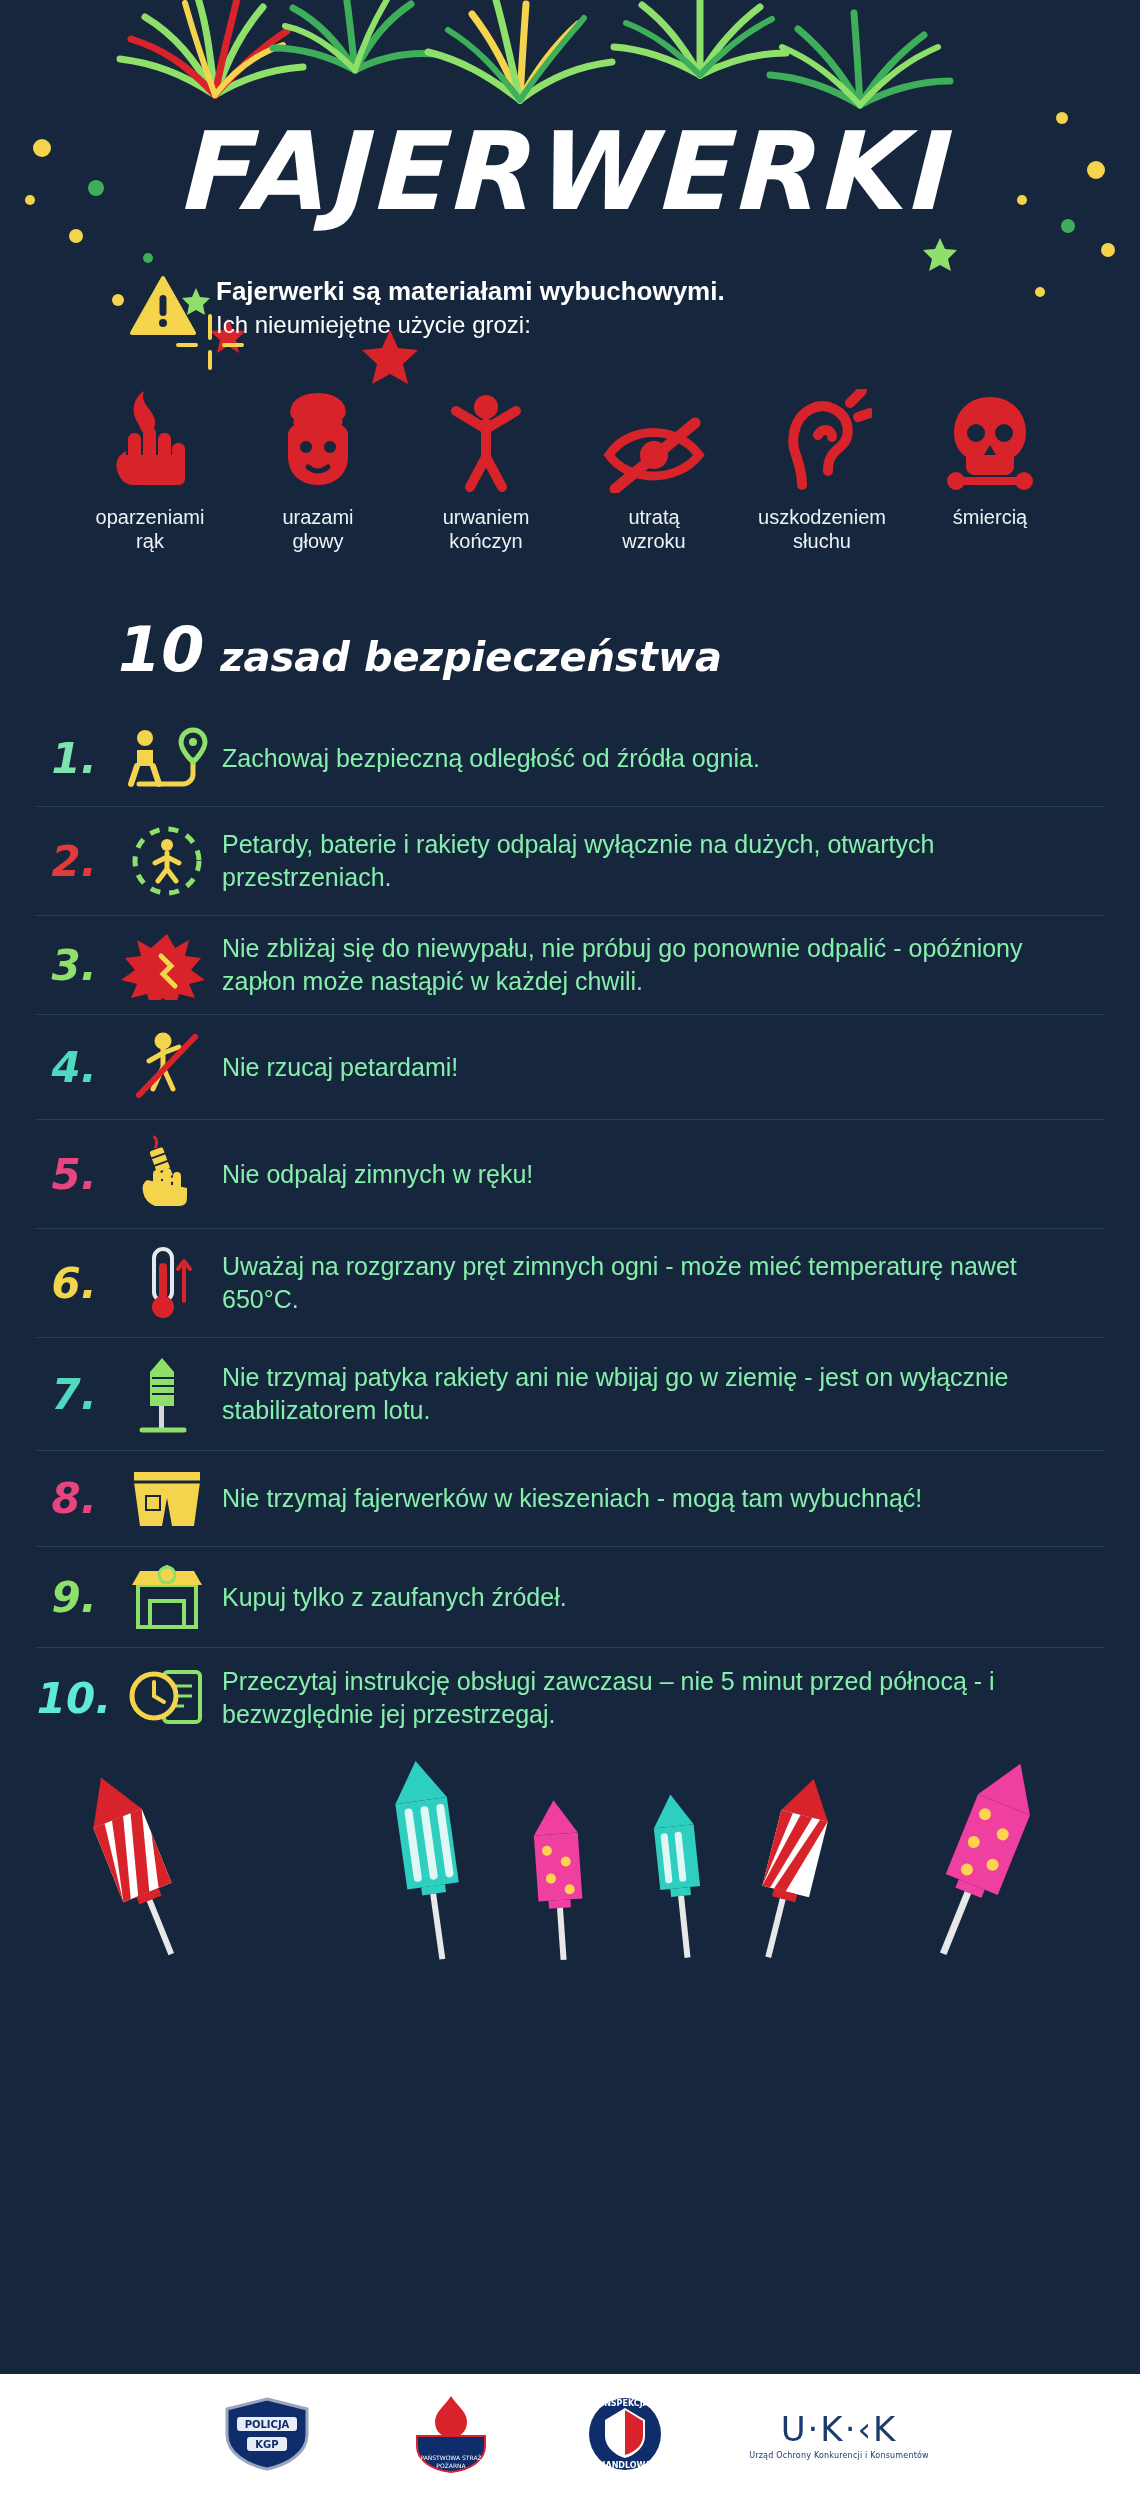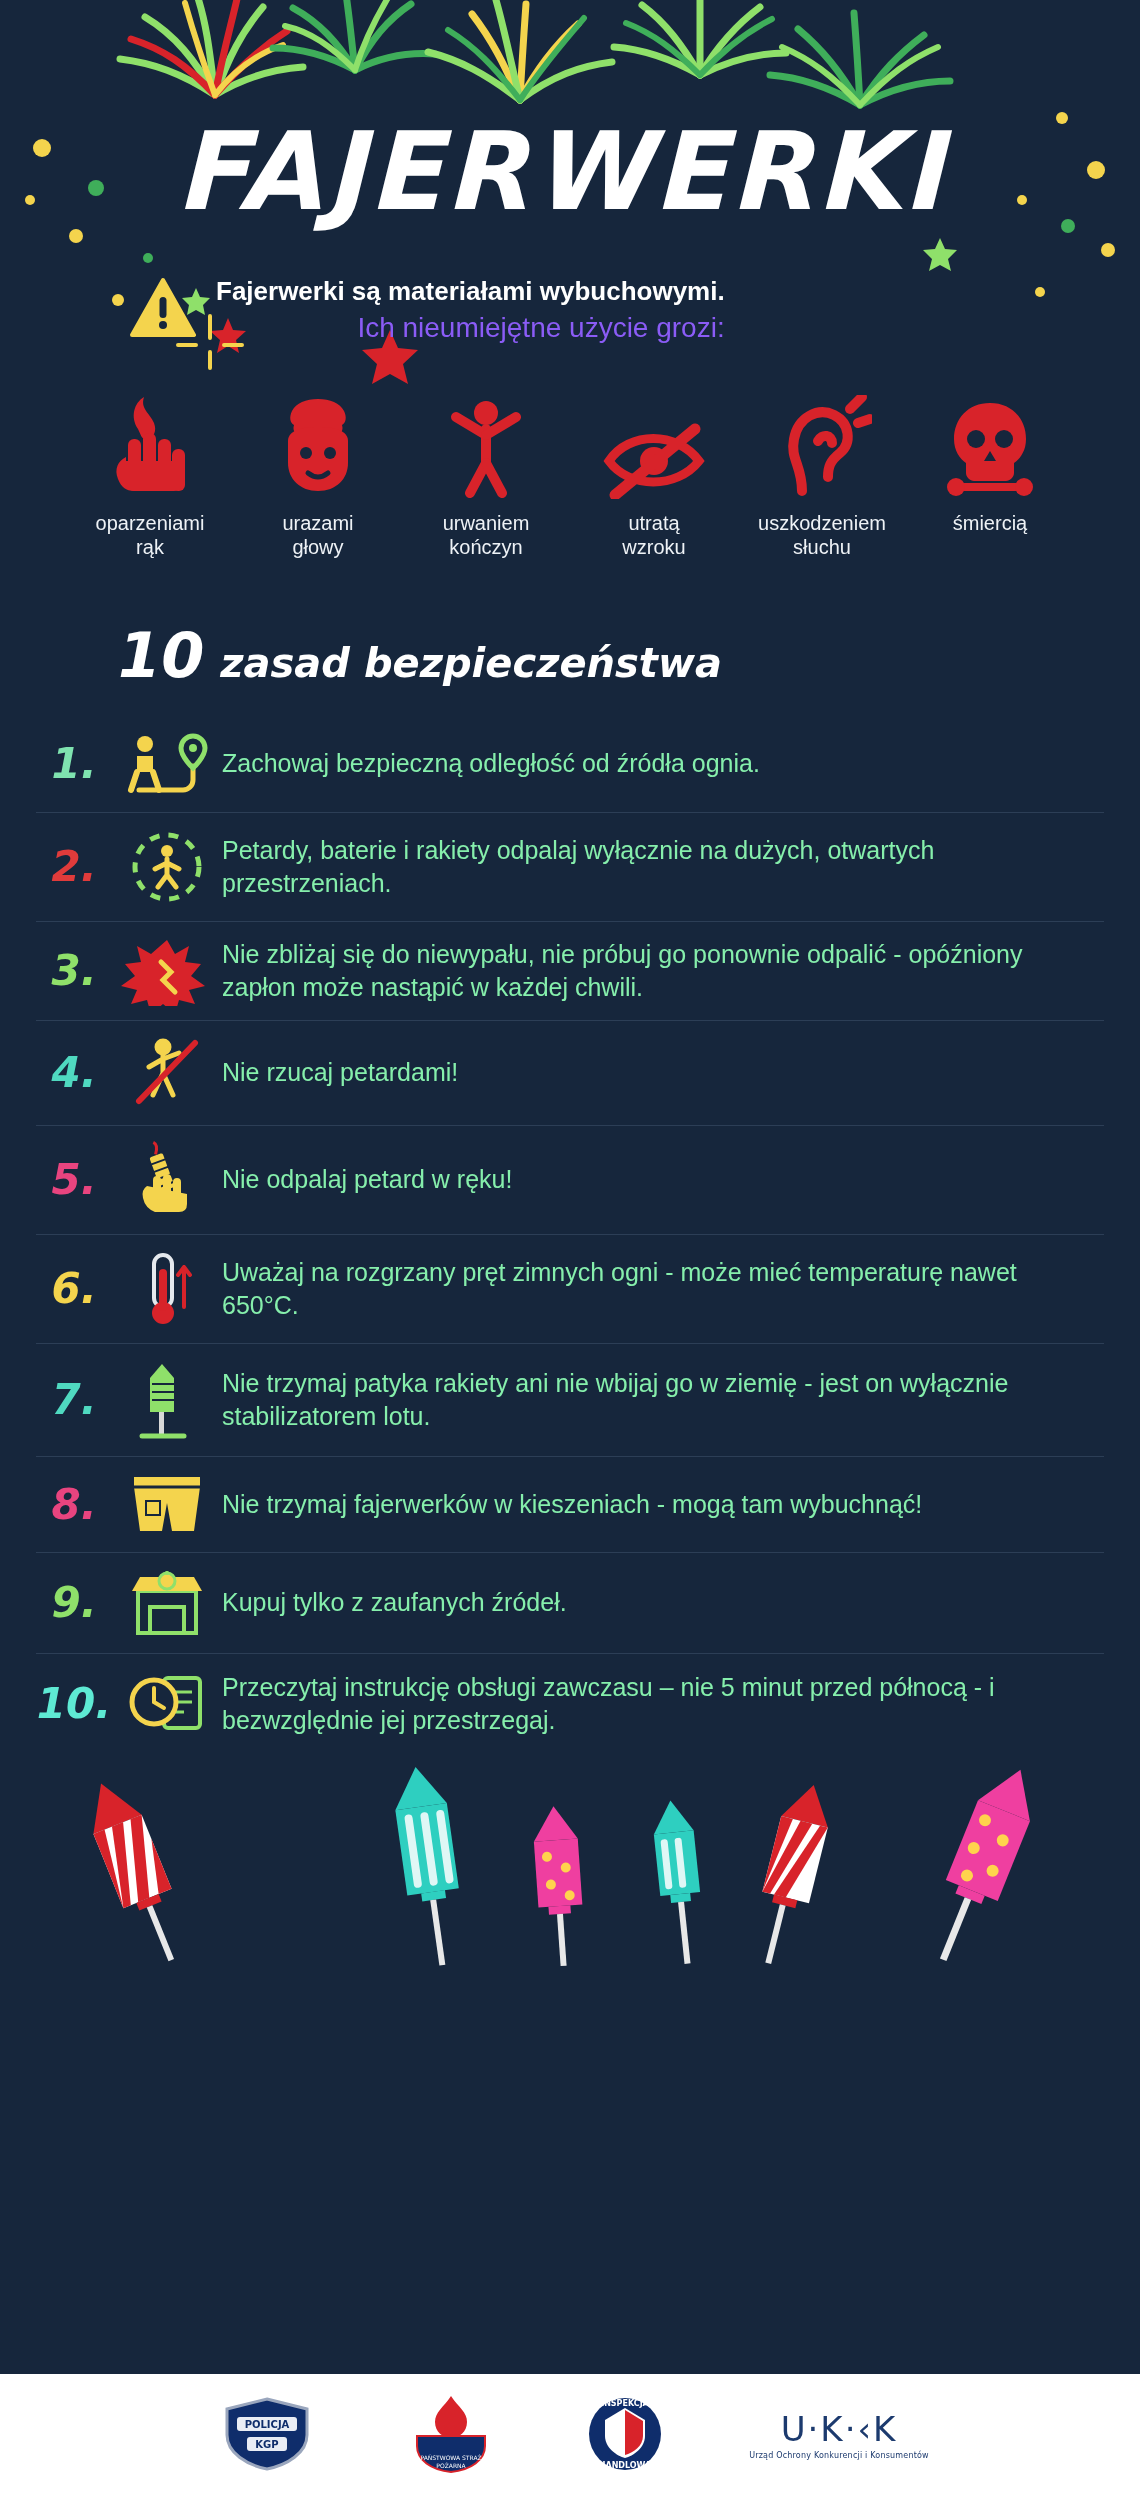--- a/index.html
+++ b/index.html
@@ -53,21 +53,21 @@
   .warn {
     display: flex;
     align-items: center;
     gap: 20px;
     margin: 48px 0 0 130px;
     z-index: 5;
     position: relative;
   }
   .warn-text { line-height: 1.35; }
   .warn-text .l1 { font-size: 26px; font-weight: bold; color: #ffffff; }
-  .warn-text .l2 { font-size: 28px; color: #8b5cf6; text-align: right; }
+  .warn-text .l2 { font-size: 24px; color: #ffffff; }
 
   
   .hazards {
     display: flex;
     justify-content: center;
     gap: 28px;
     margin-top: 42px;
     padding: 0 60px;
     z-index: 5;
     position: relative;
@@ -472,21 +472,21 @@
         <svg width="80" height="80" viewBox="0 0 80 80">
           <g transform="rotate(-20 40 40)">
             <rect x="30" y="12" width="16" height="38" rx="3" fill="#f4d44d" stroke="#16263c" stroke-width="2"></rect>
             <path d="M30 20 h16 M30 28 h16 M30 36 h16 M30 44 h16" stroke="#16263c" stroke-width="2"></path>
             <path d="M38 12 q6-8 2-12" stroke="#d8232a" stroke-width="3" fill="none"></path>
           </g>
           <path d="M20 46 q-6 4-4 12 q2 10 12 14 h24 q8 0 8-8 v-10" fill="#f4d44d"></path>
           <path d="M30 40 v16 M40 38 v18 M50 42 v14" stroke="#f4d44d" stroke-width="8" stroke-linecap="round"></path>
         </svg>
       </div>
-      <div class="rtext">Nie odpalaj petard w ręku!</div>
+      <div class="rtext">Nie odpalaj zimnych w ręku!</div>
     </div>
 
     <div class="rule">
       <div class="num" style="color:#f4d44d">6.</div>
       <div class="ricon">
         <svg width="70" height="80" viewBox="0 0 70 80">
           <rect x="22" y="6" width="18" height="52" rx="9" fill="none" stroke="#e5e9ee" stroke-width="4"></rect>
           <circle cx="31" cy="64" r="11" fill="#d8232a"></circle>
           <rect x="27" y="20" width="8" height="42" rx="4" fill="#d8232a"></rect>
           <path d="M52 58 V18 M52 18 l-6 8 M52 18 l6 8" stroke="#d8232a" stroke-width="4" fill="none" stroke-linecap="round"></path>

